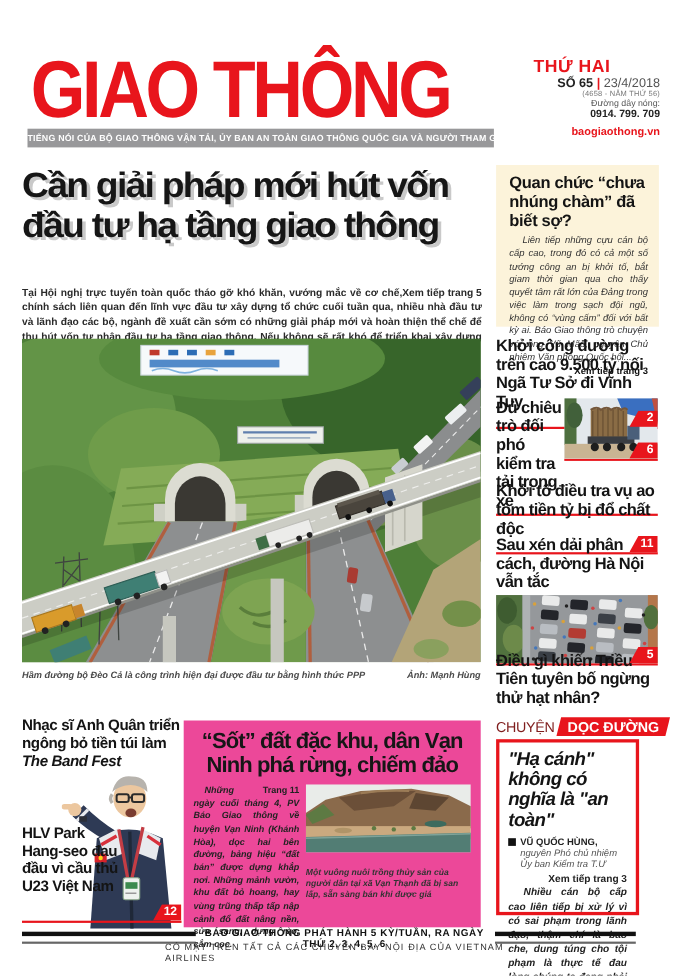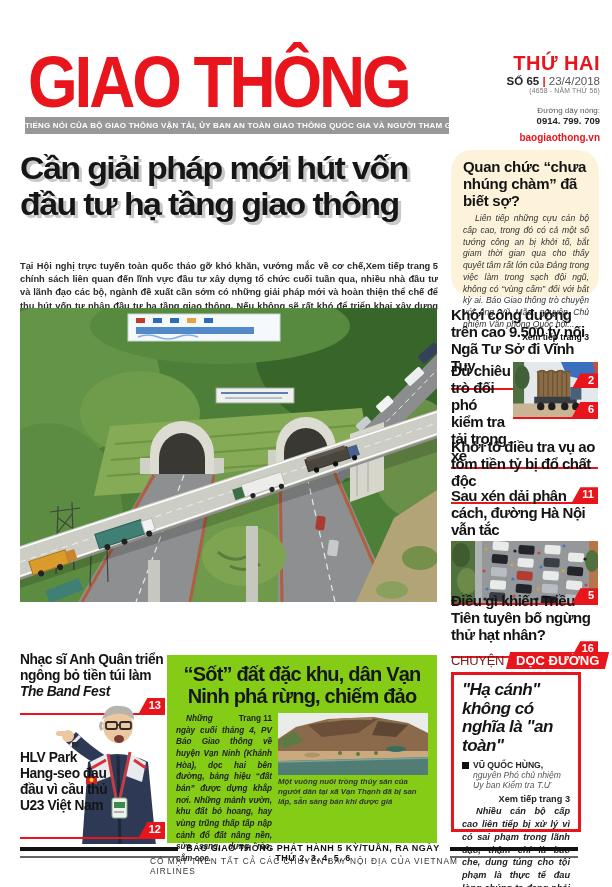--- a/index.html
+++ b/index.html
@@ -4,36 +4,36 @@
 <style>
   html,body{margin:0;padding:0;background:#fff;}
   .page{position:relative;width:612px;height:887px;background:#fff;overflow:hidden;
         font-family:"Liberation Sans",sans-serif;color:#1a1a1a;}
   .abs{position:absolute;}
   
   .logo{font-weight:bold;color:#e8151c;font-size:62px;letter-spacing:-3px;
         transform:scale(1.03,1.18);transform-origin:left top;white-space:nowrap;}
   .tagbar{background:#98989a;color:#fff;font-size:8px;font-weight:bold;text-align:center;
           line-height:17px;letter-spacing:.2px;white-space:nowrap;}
-  .day{color:#e8151c;font-weight:bold;font-size:20px;letter-spacing:.5px;text-align:right;}
+  .day{color:#e8151c;font-weight:bold;font-size:16px;letter-spacing:.5px;text-align:center;}
   .issueline{font-size:11.5px;text-align:right;color:#555;}
   .issueline b{color:#222;}
   .issueline .bar{color:#e8151c;font-weight:bold;}
   .issuenote{font-size:6.8px;color:#777;text-align:right;letter-spacing:.2px;}
   .hotlabel{font-size:8px;color:#555;text-align:right;}
   .hotnum{font-size:9.5px;font-weight:bold;color:#222;text-align:right;}
   .site{font-size:10px;font-weight:bold;color:#e8151c;text-align:right;}
   
   .headline{font-size:32px;font-weight:bold;letter-spacing:-1.5px;line-height:1.13;
             color:#161616;text-shadow:3px 3px 0 #c9c9c9;transform:scaleX(1.06);transform-origin:left top;}
   .lead{font-size:9.3px;font-weight:bold;color:#2a2a2a;line-height:1.42;text-align:justify;}
   .lead .cont{float:right;}
   .photo-cap{font-size:8.4px;font-style:italic;font-weight:bold;color:#4a4a4a;display:flex;justify-content:space-between;}
   
-  .cream{background:#fcf3da;padding:9px 10px 8px 12px;box-sizing:border-box;border-radius:21px;}
+  .cream{background:#fcf3da;padding:9px 10px 8px 12px;box-sizing:border-box;}
   .cream h2{margin:0 0 4px;font-size:15px;line-height:1.12;letter-spacing:-.3px;color:#141414;}
   .cream p{margin:0;font-size:8.6px;font-style:italic;color:#333;line-height:1.36;text-align:justify;text-indent:12px;}
   .cream .cont{display:block;text-align:right;font-size:8.6px;font-weight:bold;font-style:normal;color:#111;margin-top:2px;}
   .sb-h{font-size:15px;font-weight:bold;line-height:1.14;letter-spacing:-.5px;color:#141414;margin:0;}
   .rule{position:relative;border-bottom:2.5px solid #e8151c;height:16px;}
   .badge{position:absolute;right:0;bottom:0;width:26px;height:15px;background:#e8151c;color:#fff;
          font-size:11px;font-weight:bold;text-align:right;line-height:15px;padding-right:4px;box-sizing:border-box;
          clip-path:polygon(32% 0,100% 0,100% 100%,0 100%);z-index:3;}
   .thumbwrap{position:relative;}
   .thumbwrap .badge{bottom:2px;}
@@ -49,28 +49,28 @@
   .byline .sq{position:absolute;left:0;top:2px;width:7px;height:7px;background:#111;}
   .byline b{color:#222;}
   .byline i{color:#555;}
   .redbox p.body{margin:0;font-size:9.2px;font-weight:bold;font-style:italic;color:#222;
                  line-height:1.38;text-align:justify;text-indent:14px;}
   .redbox .cont{float:right;font-style:normal;}
   
   .bl-h{font-size:13.8px;font-weight:bold;letter-spacing:-.4px;line-height:1.16;color:#141414;margin:0;}
   .bl-h .it{font-style:italic;margin-top:40px;}
   
-  .feature{background:#84cc16;box-sizing:border-box;padding:9px 9px 6px;}
+  .feature{background:#ec4899;box-sizing:border-box;padding:9px 9px 6px;}
   .feature h2{margin:0 0 6px;font-size:20px;letter-spacing:-.8px;line-height:1.08;text-align:center;color:#161616;}
   .fb-cols{display:flex;gap:6px;}
   .fb-text{width:97px;font-size:8.2px;font-weight:bold;font-style:italic;color:#222;line-height:1.42;
            text-align:justify;text-indent:10px;}
   .fb-text .pg{float:right;font-style:normal;}
   .fb-photo{width:150px;}
-  .fb-cap{font-size:7.8px;font-weight:bold;font-style:italic;color:#333;line-height:1.3;margin-top:2px;text-align:left;}
+  .fb-cap{font-size:7.8px;font-weight:bold;font-style:italic;color:#333;line-height:1.3;margin-top:13px;text-align:left;}
   
   .foot1{font-size:9px;font-weight:bold;letter-spacing:.5px;color:#111;text-align:center;}
   .foot2{font-size:8.3px;letter-spacing:1px;color:#333;text-align:left;}
   .fbar-a{background:#111;height:4px;}
   .fbar-b{background:#666;height:1.5px;}
   svg{display:block;}
 </style>
 </head>
 <body>
 
@@ -80,21 +80,21 @@
   <div class="abs tagbar" style="left:25px;top:117px;width:424px;">TIẾNG NÓI CỦA BỘ GIAO THÔNG VẬN TẢI, ỦY BAN AN TOÀN GIAO THÔNG QUỐC GIA VÀ NGƯỜI THAM GIA GIAO THÔNG</div>
 
   <div class="abs" style="right:12px;top:52px;width:160px;">
     <div class="day">THỨ HAI</div>
     <div class="issueline">
       <b>SỐ 65</b>
       <span class="bar">|</span>
       <span>23/4/2018</span>
     </div>
     <div class="issuenote">(4658 - NĂM THỨ 56)</div>
-    <div class="hotlabel" style="margin-top:12px;">Đường dây nóng:</div>
+    <div class="hotlabel" style="margin-top:0;">Đường dây nóng:</div>
     <div class="hotnum">0914. 799. 709</div>
     <div class="site" style="margin-top:6px;">baogiaothong.vn</div>
   </div>
 
   <div class="abs headline" style="left:20px;top:150px;width:408px;">Cần giải pháp mới hút vốn đầu tư hạ tầng giao thông</div>
   <div class="abs lead" style="left:20px;top:260px;width:418px;">
     <span class="cont">Xem tiếp trang 5</span>
     <span>Tại Hội nghị trực tuyến toàn quốc tháo gỡ khó khăn, vướng mắc về cơ chế, chính sách liên quan đến lĩnh vực đầu tư xây dựng tổ chức cuối tuần qua, nhiều nhà đầu tư và lãnh đạo các bộ, ngành đề xuất cần sớm có những giải pháp mới và hoàn thiện thể chế để thu hút vốn tư nhân đầu tư hạ tầng giao thông. Nếu không sẽ rất khó để triển khai xây dựng những công trình giao thông trọng điểm như dự án cao tốc Bắc - Nam...</span>
   </div>
 
@@ -202,20 +202,24 @@
       </g>
       <rect x="296" y="208" width="9" height="14" rx="2" fill="#a93b32" transform="rotate(8 300 215)"></rect>
       <rect x="308" y="232" width="10" height="16" rx="2" fill="#c7cacd" transform="rotate(8 313 240)"></rect>
 
       <rect x="26" y="276" width="36" height="13" fill="#3f7f74" transform="rotate(-22 44 282)"></rect>
 
       <polygon points="374,210 417,182 417,294 336,294" fill="#b3a478"></polygon>
       <ellipse cx="400" cy="250" rx="18" ry="12" fill="#74904a"></ellipse>
       <ellipse cx="372" cy="282" rx="16" ry="9" fill="#8aa05e"></ellipse>
     </svg>
+  </div>
+  <div class="abs photo-cap" style="left:20px;top:608px;width:417px;">
+    <span>Hầm đường bộ Đèo Cả là công trình hiện đại được đầu tư bằng hình thức PPP</span>
+    <span>Ảnh: Mạnh Hùng</span>
   </div>
 
   <div class="abs cream" style="left:451px;top:150px;width:148px;height:147px;">
     <h2>Quan chức “chưa nhúng chàm” đã biết sợ?</h2>
     <p>Liên tiếp những cựu cán bộ cấp cao, trong đó có cả một số tướng công an bị khởi tố, bắt giam thời gian qua cho thấy quyết tâm rất lớn của Đảng trong việc làm trong sạch đội ngũ, không có “vùng cấm” đối với bất kỳ ai. Báo Giao thông trò chuyện với ông Vũ Mão, nguyên Chủ nhiệm Văn phòng Quốc hội...</p>
     <span class="cont">Xem tiếp trang 3</span>
   </div>
 
   <div class="abs" style="left:451px;top:306px;width:147px;">
     <h3 class="sb-h">Khởi công đường trên cao 9.500 tỷ nối Ngã Tư Sở đi Vĩnh Tuy</h3>
@@ -314,23 +318,20 @@
             <circle cx="134" cy="18" r="1.6"></circle>
           </g>
       </svg>
       <span class="badge">5</span>
       <div class="underline"></div>
     </div>
   </div>
 
   <div class="abs" style="left:451px;top:592px;width:147px;">
     <h3 class="sb-h">Điều gì khiến Triều Tiên tuyên bố ngừng thử hạt nhân?</h3>
-    <div class="rule" style="height:13px;">
-      <span class="badge">16</span>
-    </div>
   </div>
 
   <div class="abs kicker" style="left:451px;top:652px;">
     <span class="k1">CHUYỆN</span>
     <span class="k2"><span>DỌC ĐƯỜNG</span></span>
   </div>
   <div class="abs redbox" style="left:451px;top:672px;width:130px;height:160px;">
     <h2>"Hạ cánh" không có nghĩa là "an toàn"</h2>
     <div class="byline">
       <span class="sq"></span>
@@ -341,23 +342,20 @@
       <span class="cont">Xem tiếp trang 3</span>
       <span>Nhiều cán bộ cấp cao liên tiếp bị xử lý vì có sai phạm trong lãnh đạo, thậm chí là bao che, dung túng cho tội phạm là thực tế đau lòng chúng ta đang phải đối mặt. Đó là bài học đau xót, nhưng cũng chính là tiếng chuông cảnh tỉnh dành cho những người chưa nhúng chàm.</span>
     </p>
   </div>
 
   <div class="abs" style="left:20px;top:652px;width:145px;">
     <h3 class="bl-h">
       <span>Nhạc sĩ Anh Quân triển ngông bỏ tiền túi làm</span>
       <span class="it">The Band Fest</span>
     </h3>
-    <div class="rule" style="height:13px;">
-      <span class="badge">13</span>
-    </div>
   </div>
 
   <div class="abs" style="left:56px;top:696px;width:108px;height:148px;">
     <svg viewBox="0 0 108 148" width="108" height="148">
       <g transform="translate(0,2)">
 
         <path d="M40,66 Q22,56 10,44 L20,34 Q34,48 50,58 Z" fill="#2e3a55"></path>
         <path d="M14,48 L24,38" stroke="#e8eaee" stroke-width="3"></path>
         <circle cx="12" cy="38" r="6" fill="#ecc79f"></circle>
         <rect x="0" y="33" width="10" height="5" rx="2.5" fill="#ecc79f"></rect>

